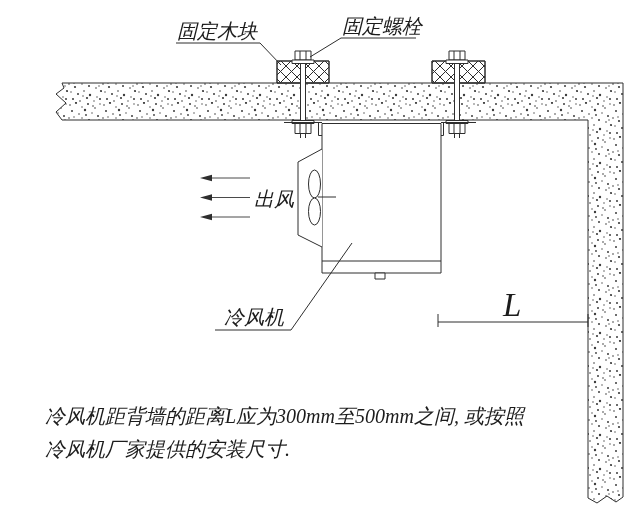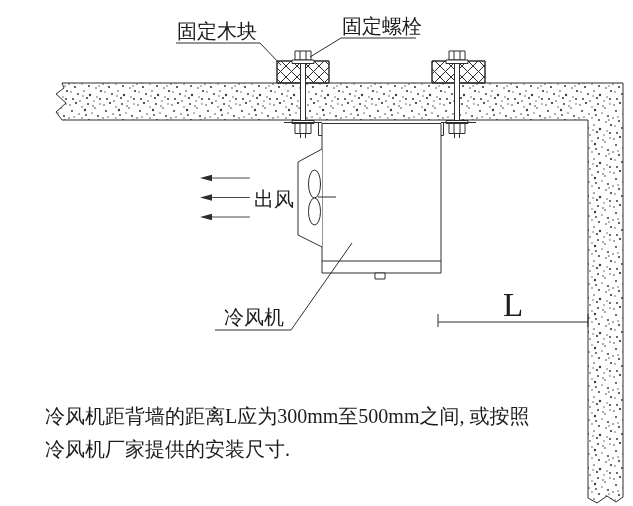--- a/index.html
+++ b/index.html
@@ -2,20 +2,21 @@
 <html><head>
 <meta charset="utf-8">
 <style>
   html,body{margin:0;padding:0;background:#ffffff;}
   .canvas{
     position:relative;
     width:633px;height:506px;
     background:#ffffff;
     overflow:hidden;
     font-family:"Liberation Serif","DejaVu Serif",serif;
+    font-style:italic;
   }
   svg{display:block;}
   svg line, svg path, svg rect, svg ellipse, svg polyline{
     vector-effect:non-scaling-stroke;
   }
   text{
     fill:#1c1c1c;
   }
   .cjk{
     font-family:"Liberation Serif","DejaVu Serif",serif;

